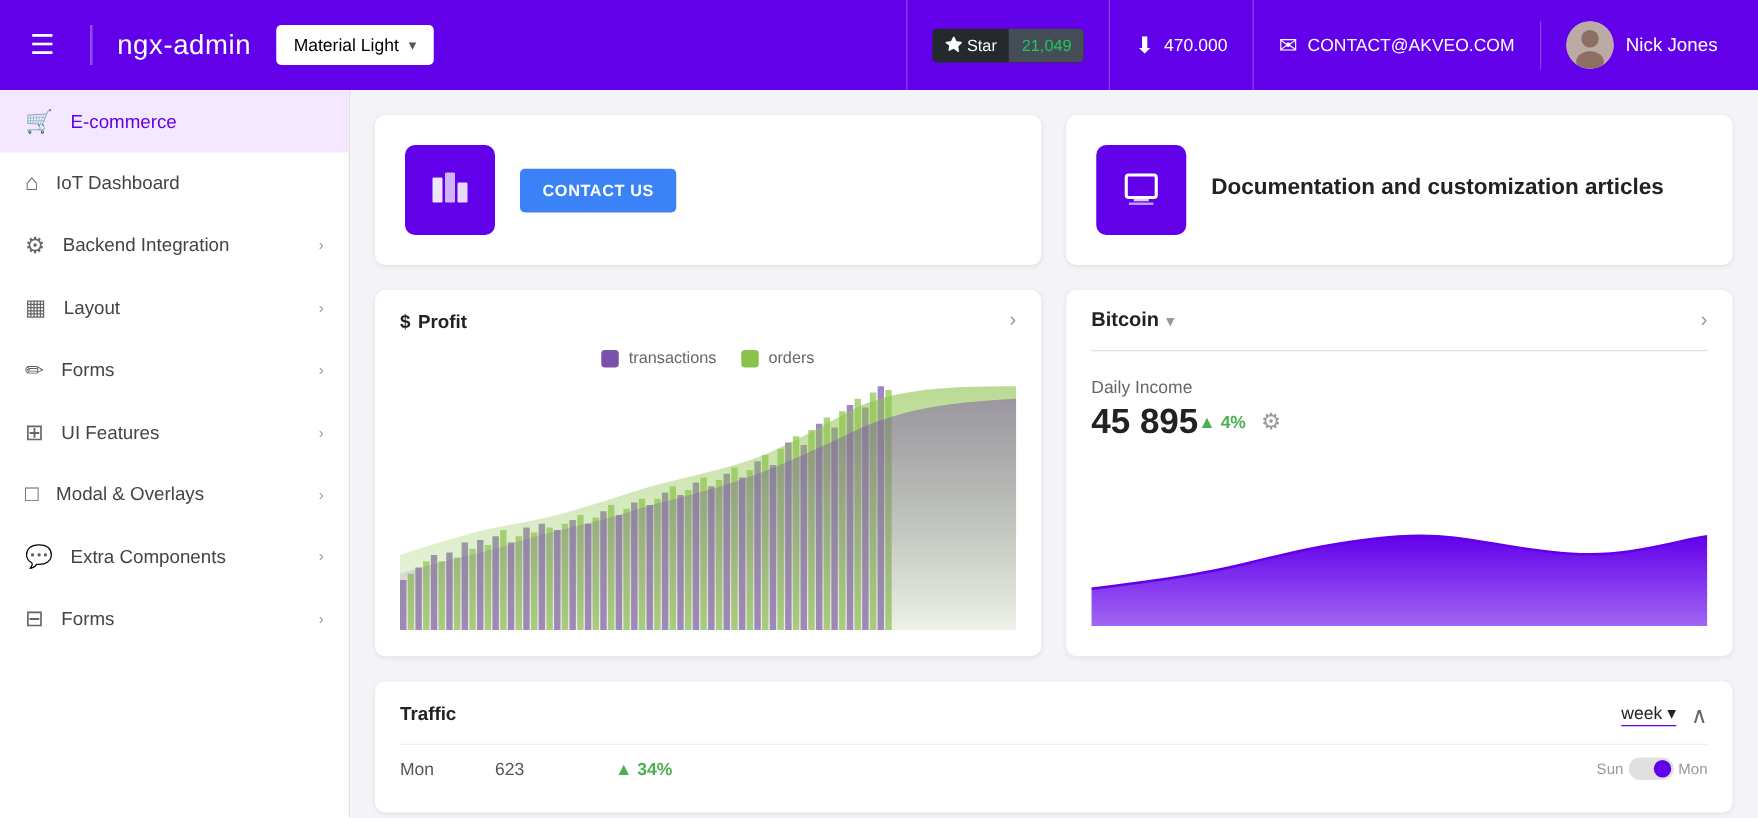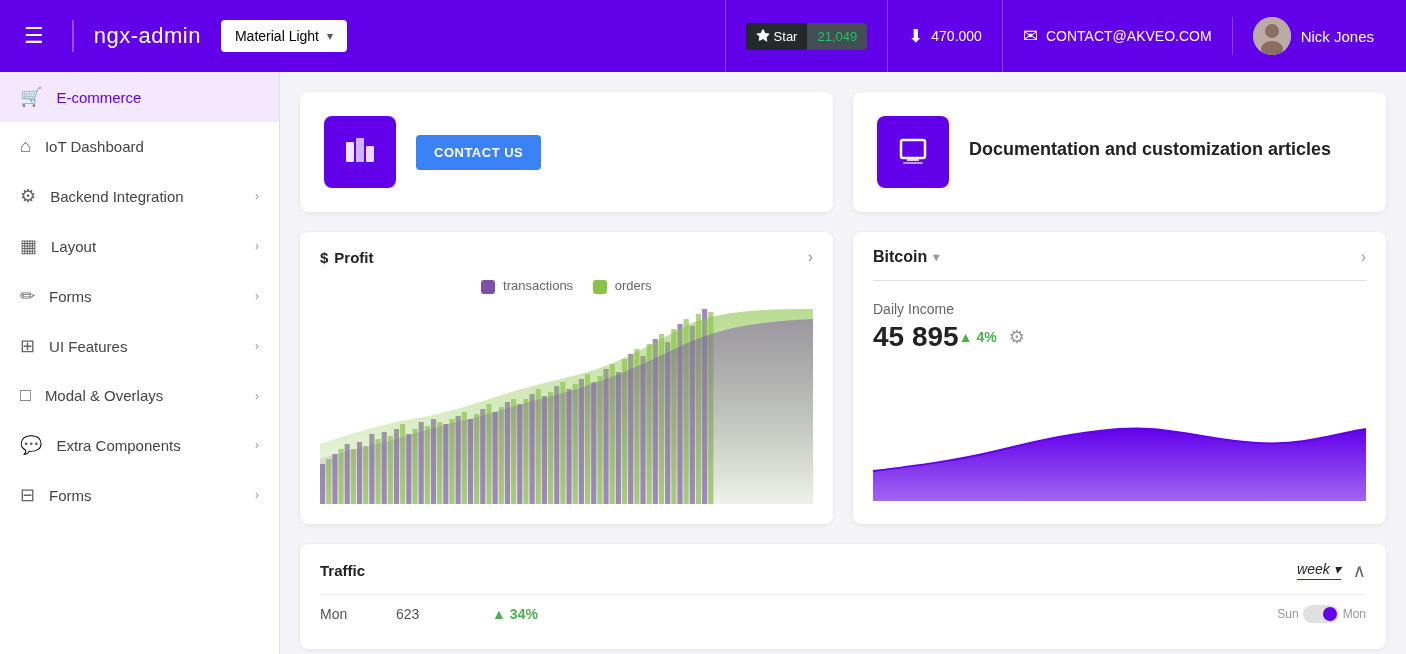--- a/index.html
+++ b/index.html
@@ -274,21 +274,20 @@
     .traffic-title { font-size: 15px; font-weight: 600; }
     .traffic-controls { display: flex; align-items: center; gap: 12px; }
     .week-select {
       display: flex;
       align-items: center;
       gap: 4px;
       font-size: 14px;
       cursor: pointer;
       border-bottom: 1px solid #6200ea;
       padding-bottom: 2px;
-      font-style: italic;
     }
     .collapse-btn { font-size: 18px; color: #666; cursor: pointer; }
     .traffic-row {
       display: flex;
       align-items: center;
       padding: 10px 0;
       border-top: 1px solid #f0f0f0;
       gap: 16px;
       font-size: 14px;
     }

